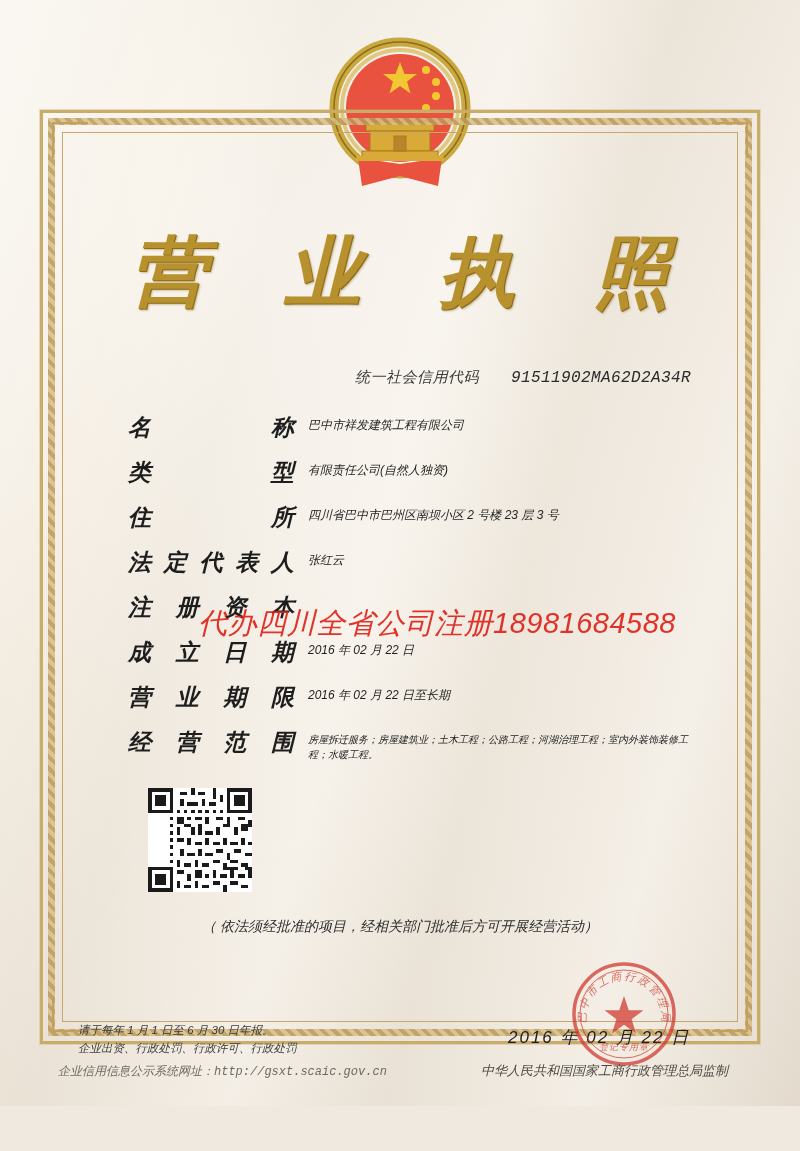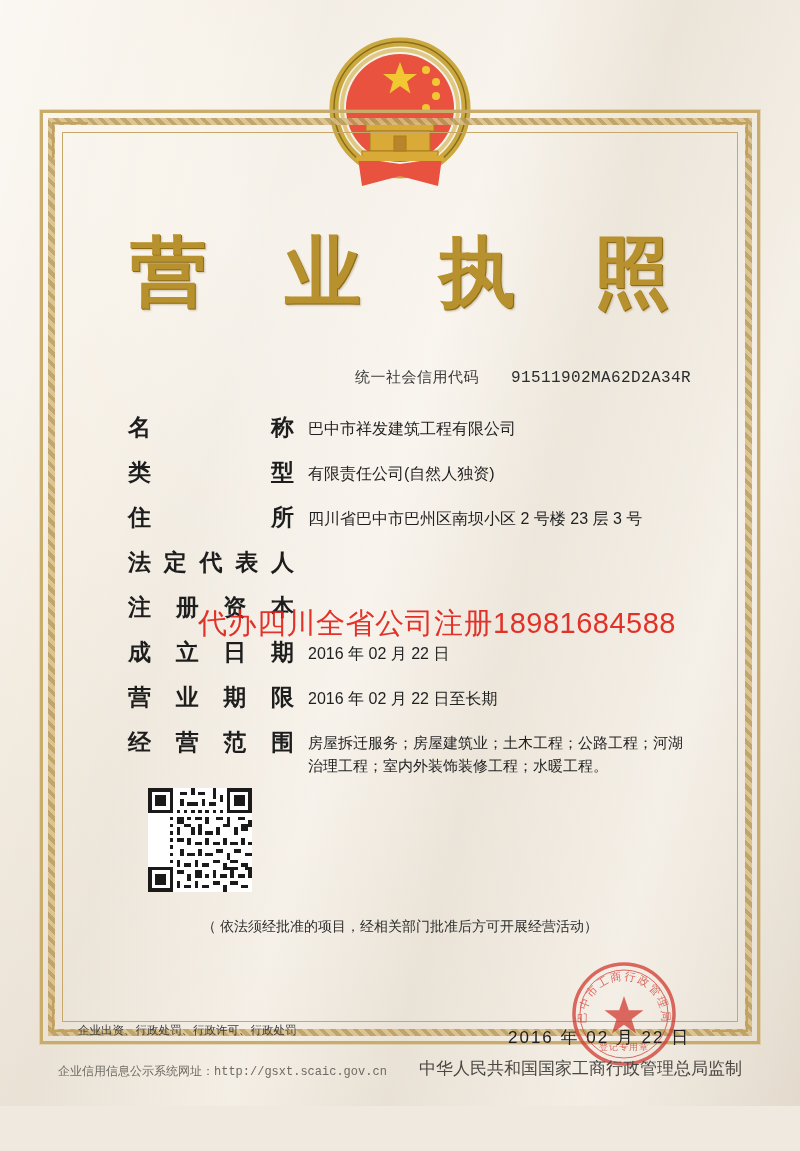--- a/index.html
+++ b/index.html
@@ -13,20 +13,21 @@
     font-family: "Liberation Serif", serif;
     overflow: hidden;
   }
   .page {
     position: relative;
     width: 800px;
     height: 1106px;
     background:
       radial-gradient(ellipse at 30% 20%, #fbf7f0 0%, #f3ece1 45%, #eae1d3 100%);
     overflow: hidden;
+    font-style: italic;
   }
   
   .paper-texture {
     position: absolute;
     inset: 0;
     background:
       linear-gradient(105deg, rgba(255,255,255,0.55) 0%, rgba(255,255,255,0) 18%, rgba(0,0,0,0.02) 30%, rgba(255,255,255,0.3) 48%, rgba(0,0,0,0.025) 62%, rgba(255,255,255,0.35) 80%, rgba(0,0,0,0.03) 100%);
     pointer-events: none;
   }
   
@@ -136,27 +137,27 @@
     font-family: "DejaVu Serif", serif;
     display: flex;
     justify-content: space-between;
     padding-right: 14px;
     box-sizing: border-box;
     letter-spacing: 0;
   }
   .row .label span { display: inline-block; }
   .row .value {
     flex: 1;
-    font-size: 16px;
+    font-size: 12px;
     color: #1f1f1f;
     padding-top: 5px;
     line-height: 1.45;
     font-family: "Liberation Sans", sans-serif;
   }
-  .row .value.small { font-size: 15px; }
+  .row .value.small { font-size: 10px; }
   .row.scope .value { line-height: 1.5; }
 
   
   .watermark {
     position: absolute;
     left: 198px;
     top: 604px;
     font-size: 29px;
     color: #e0231a;
     font-family: "Liberation Sans", sans-serif;
@@ -236,23 +237,23 @@
     font-size: 12px;
     color: #6e6a63;
     font-family: "Liberation Sans", sans-serif;
   }
   .footer-left .url {
     font-family: "Liberation Mono", monospace;
     letter-spacing: 0;
   }
   .footer-right {
     position: absolute;
-    right: 58px;
+    right: 72px;
     bottom: 26px;
-    font-size: 17px;
+    font-size: 13px;
     color: #4a4742;
     font-family: "Liberation Sans", sans-serif;
   }
 </style>
 </head>
 <body>
 
 <div class="page">
 
   <div class="paper-texture"></div>
@@ -332,20 +333,21 @@
     </div>
 
     <div class="row">
       <div class="label">
         <span>法</span>
         <span>定</span>
         <span>代</span>
         <span>表</span>
         <span>人</span>
       </div>
+      <div class="value">张红云</div>
     </div>
 
     <div class="row">
       <div class="label">
         <span>注</span>
         <span>册</span>
         <span>资</span>
         <span>本</span>
       </div>
       <div class="value"></div>
@@ -508,20 +510,21 @@
       <polygon points="56,38 60.8,52.2 75.5,52.2 63.6,61.2 68.1,75.5 56,66.8 43.9,75.5 48.4,61.2 36.5,52.2 51.2,52.2" fill="#d0342b"></polygon>
       <path id="sealArc" d="M 18,60 A 38,38 0 0 1 94,60" fill="none"></path>
       <text font-family="'DejaVu Serif', serif" font-size="11" fill="#d0342b" letter-spacing="2">
         <textPath href="#sealArc" startOffset="50%" text-anchor="middle">巴中市工商行政管理局</textPath>
       </text>
       <text x="56" y="92" font-family="'DejaVu Serif', serif" font-size="9" fill="#d0342b" text-anchor="middle" letter-spacing="1">登记专用章</text>
     </svg>
   </div>
 
   <div class="reminder">
+    <div>请于每年 1 月 1 日至 6 月 30 日年报。</div>
     <div>企业出资、行政处罚、行政许可、行政处罚</div>
   </div>
 
   <div class="footer-left">
     <span>企业信用信息公示系统网址：</span><span class="url">http://gsxt.scaic.gov.cn</span>
   </div>
   <div class="footer-right">中华人民共和国国家工商行政管理总局监制</div>
 
 </div>
 

